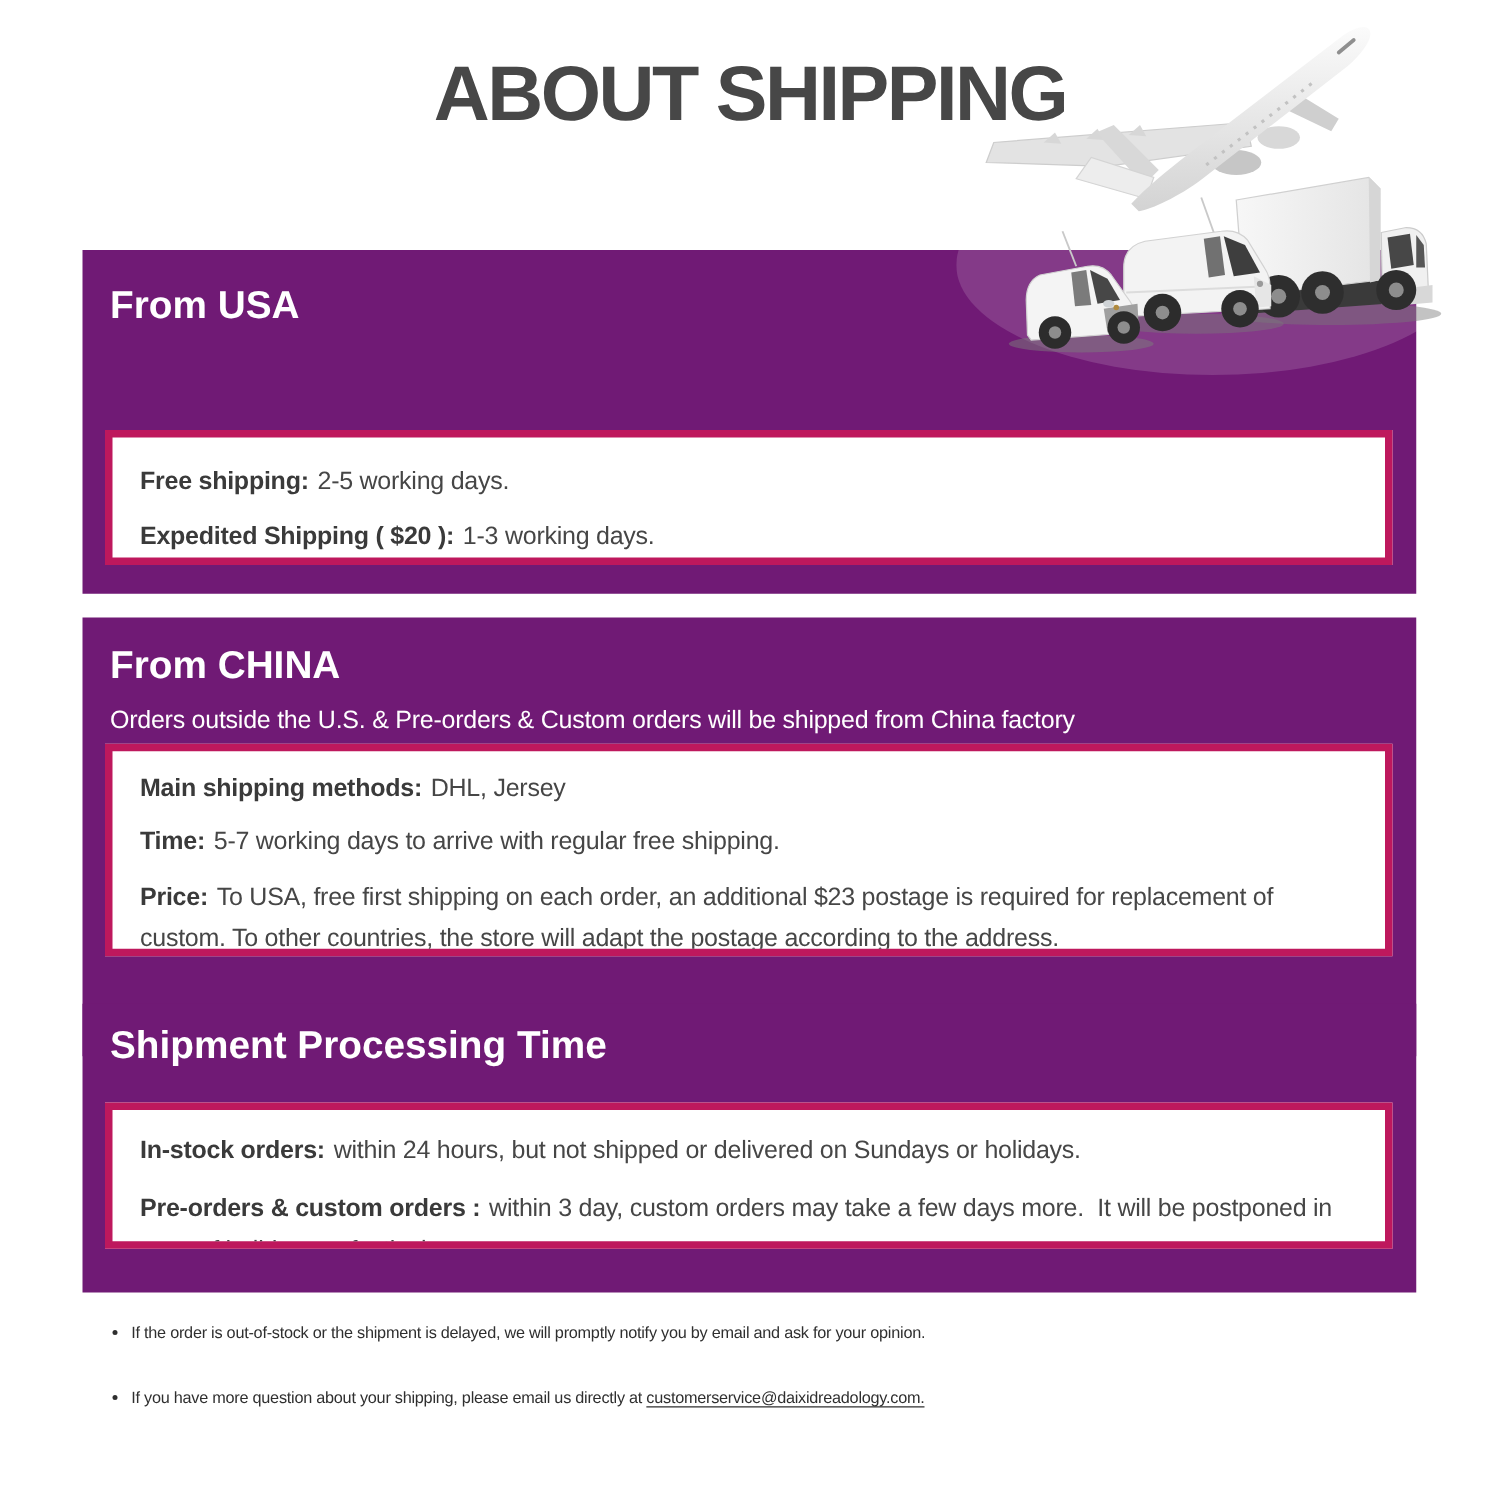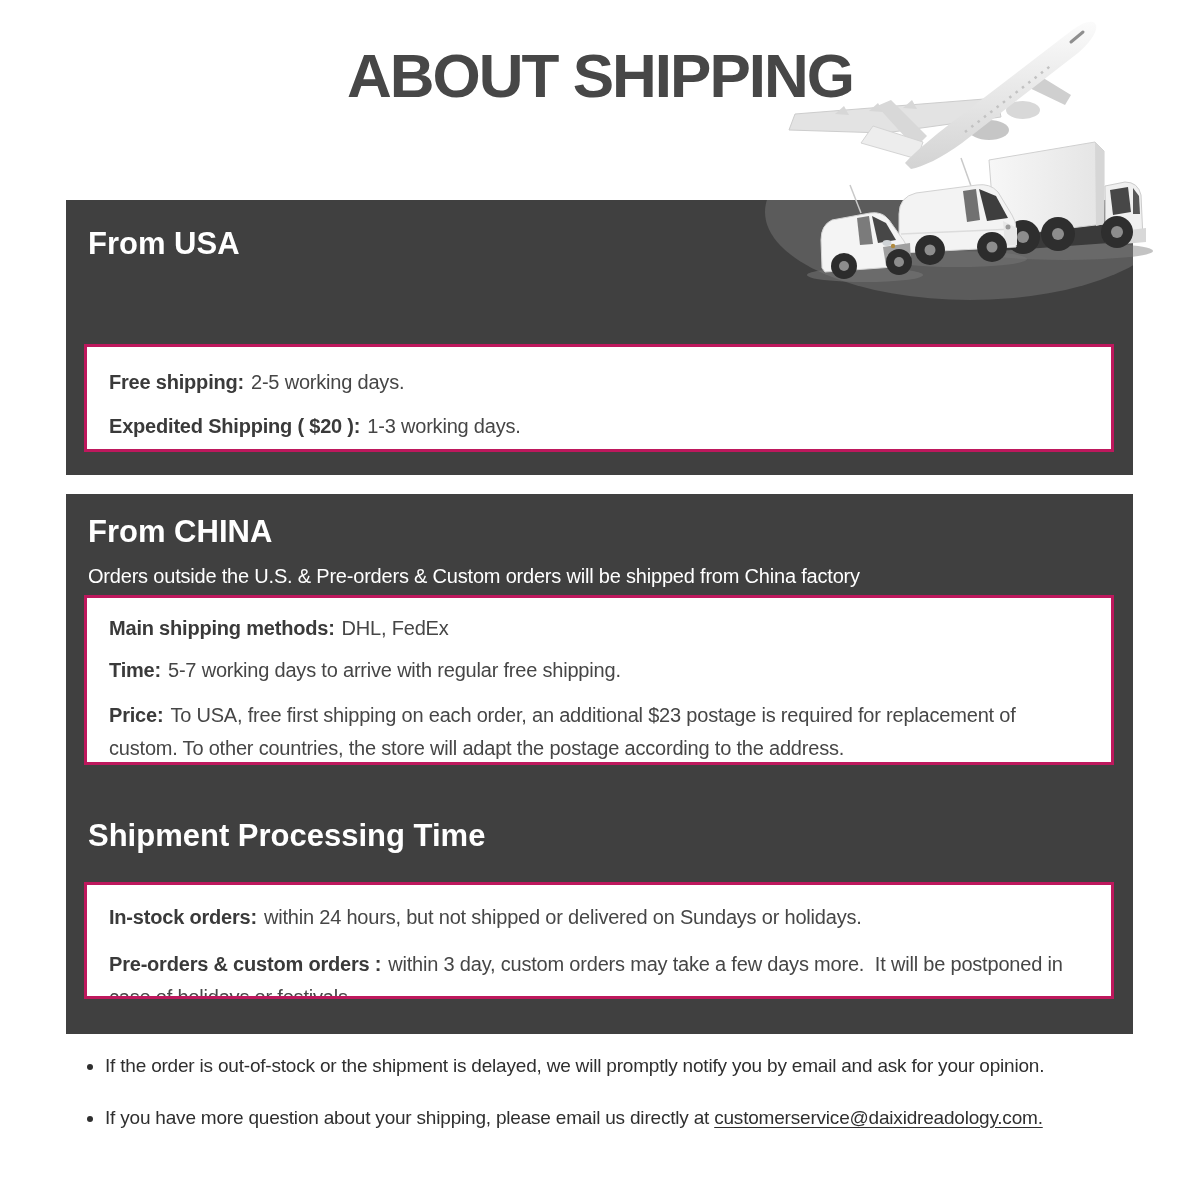--- a/index.html
+++ b/index.html
@@ -10,72 +10,72 @@
   }
   
   .page-title{
     position:absolute;top:40px;left:0;width:1200px;text-align:center;
     font-size:62px;font-weight:700;letter-spacing:-2px;color:#474747;margin:0;
   }
   
   .hero{position:absolute;left:765px;top:0;width:420px;height:300px;z-index:5;pointer-events:none;}
   
   .panel{
-    position:absolute;left:66px;width:1067px;background:#404040;color:#ffffff;
+    position:absolute;left:66px;width:1067px;background:#701a75;color:#ffffff;
     box-sizing:border-box;z-index:1;
   }
   #panel-usa{top:200px;height:275px;}
   #panel-china{top:494px;height:351px;}
   #panel-processing{top:803px;height:231px;}
   .panel h2{font-size:31px;font-weight:700;margin:0;padding:0 0 0 22px;letter-spacing:0;}
   #panel-usa h2{padding-top:26px;}
   #panel-china h2{padding-top:20px;}
   #panel-processing h2{padding-top:15px;}
   .panel .desc{
     font-size:20px;line-height:33px;font-weight:400;margin:10px 0 0 22px;width:990px;
     letter-spacing:-0.2px;
   }
   
   .wbox{
     position:absolute;left:18px;width:1030px;background:#ffffff;color:#454545;
-    box-sizing:border-box;padding:0 22px;overflow:hidden;border:3px solid #be185d;
+    box-sizing:border-box;padding:0 22px;overflow:hidden;border:6px solid #be185d;
   }
   #box-usa{top:144px;height:108px;padding-top:22px;}
   #box-china{top:101px;height:170px;padding-top:17px;}
   #box-processing{top:79px;height:117px;padding-top:19px;}
   .line{margin:0 0 17px;font-size:20px;line-height:27px;letter-spacing:-0.2px;}
   .line.multi{line-height:33px;margin-bottom:12px;}
   #box-china .line{margin-bottom:15px;}
   .lbl{font-weight:700;color:#3a3a3a;}
   .val{margin-left:7px;white-space:pre-wrap;color:#464646;}
   
   .tips{position:absolute;left:66px;top:1052px;width:1090px;color:#2f2f2f;z-index:1;}
   .tips h3{font-size:20px;font-weight:400;margin:0 0 14px 6px;letter-spacing:0.5px;}
   .tips ul{margin:0;padding:0 0 0 39px;list-style:disc;}
-  .tips li{font-size:19px;line-height:27px;margin-bottom:25px;letter-spacing:-0.2px;}
+  .tips li{font-size:13px;line-height:27px;margin-bottom:25px;letter-spacing:-0.2px;}
   .email-link{color:inherit;text-decoration:underline;text-underline-offset:3px;}
 </style>
 </head>
 <body>
 
 <h1 class="page-title">ABOUT SHIPPING</h1>
 
 <section class="panel" id="panel-usa">
   <h2>From USA</h2>
   <div class="wbox" id="box-usa">
     <p class="line"><span class="lbl">Free shipping:</span><span class="val">2-5 working days.</span></p>
     <p class="line"><span class="lbl">Expedited Shipping ( $20 ):</span><span class="val">1-3 working days.</span></p>
   </div>
 </section>
 
 <section class="panel" id="panel-china">
   <h2>From CHINA</h2>
   <p class="desc">Orders outside the U.S. &amp; Pre-orders &amp; Custom orders will be shipped from China factory</p>
   <div class="wbox" id="box-china">
-    <p class="line"><span class="lbl">Main shipping methods:</span><span class="val">DHL, FedEx</span></p>
+    <p class="line"><span class="lbl">Main shipping methods:</span><span class="val">DHL, Jersey</span></p>
     <p class="line"><span class="lbl">Time:</span><span class="val">5-7 working days to arrive with regular free shipping.</span></p>
     <p class="line multi"><span class="lbl">Price:</span><span class="val">To USA, free first shipping on each order, an additional $23 postage is required for replacement of custom. To other countries, the store will adapt the postage according to the address.</span></p>
   </div>
 </section>
 
 <section class="panel" id="panel-processing">
   <h2>Shipment Processing Time</h2>
   <div class="wbox" id="box-processing">
     <p class="line"><span class="lbl">In-stock orders:</span><span class="val">within 24 hours, but not shipped or delivered on Sundays or holidays.</span></p>
     <p class="line multi"><span class="lbl">Pre-orders &amp; custom orders :</span><span class="val">within 3 day, custom orders may take a few days more.  It will be postponed in case of holidays or festivals.</span></p>

